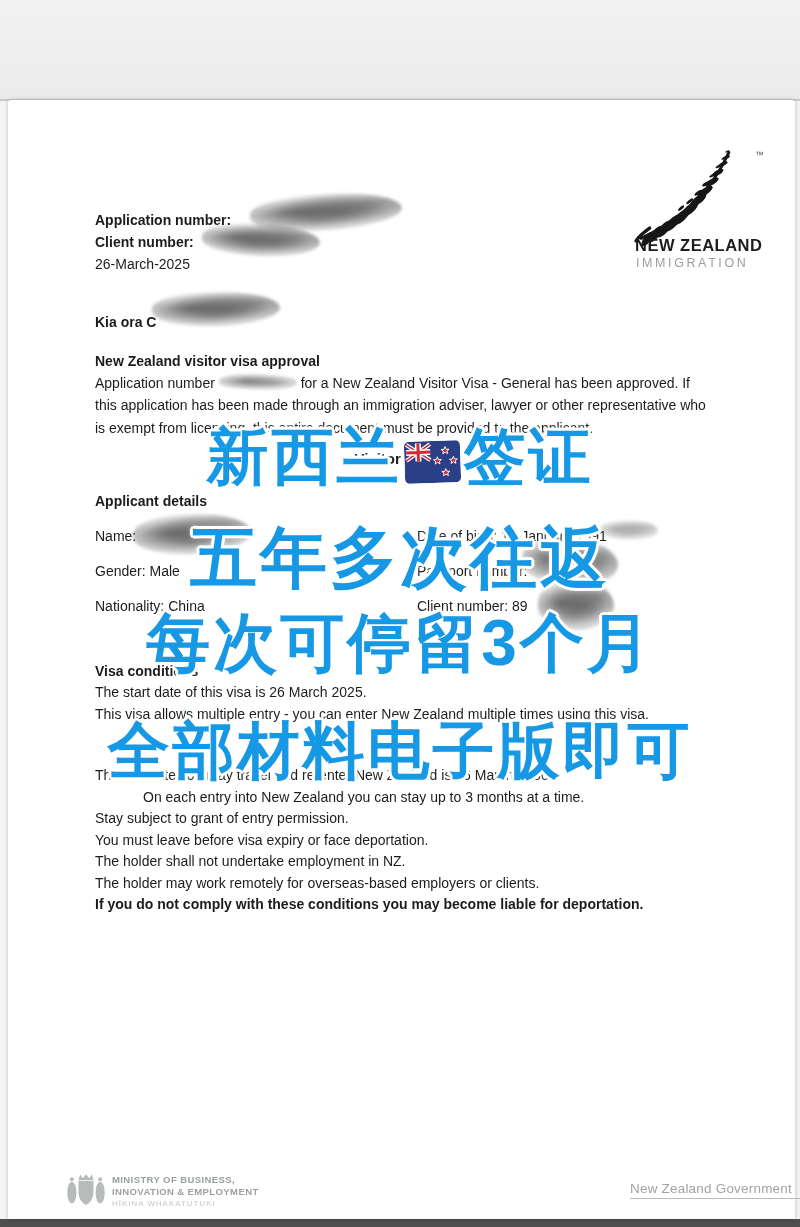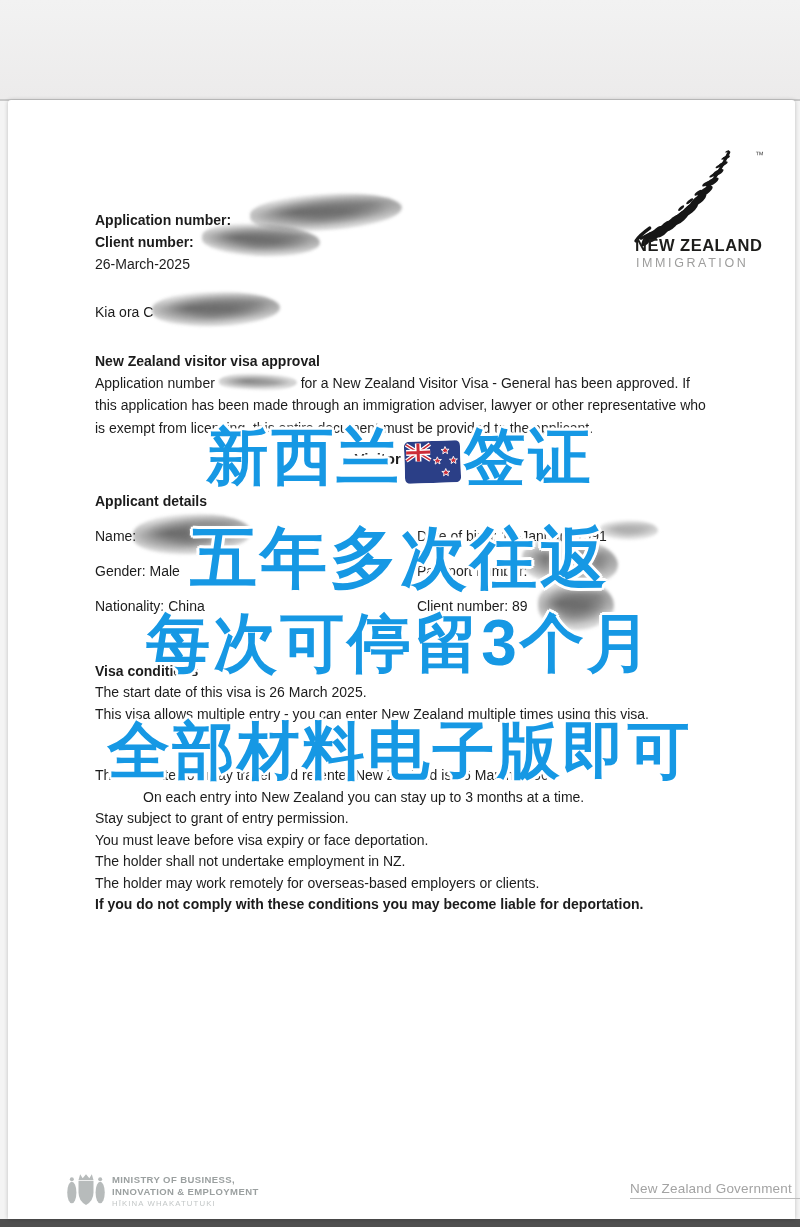--- a/index.html
+++ b/index.html
@@ -108,21 +108,21 @@
           <ellipse cx="111" cy="11" rx="0.9" ry="2.6" transform="rotate(65 111 11)"></ellipse>
         </g>
       </svg>
       <div class="abs logo-brand" style="left:17px;top:98px;">NEW ZEALAND</div>
       <div class="abs logo-division" style="left:18px;top:118px;">IMMIGRATION</div>
     </div>
 
     <div class="abs txt b" style="left:87px;top:110px;">Application number:</div>
     <div class="abs txt b" style="left:87px;top:132px;">Client number:</div>
     <div class="abs txt" style="left:87px;top:154px;">26-March-2025</div>
-    <div class="abs txt" style="left:87px;top:202px;">Kia ora C</div>
+    <div class="abs txt" style="left:87px;top:212px;font-weight:bold;">Kia ora C</div>
 
     <div class="abs txt b" style="left:87px;top:251px;">New Zealand visitor visa approval</div>
     <div class="abs txt para" style="left:87px;top:272px;width:614px;">
       <span>Application number</span>
       <span class="inline-blob"></span>
       <span>for a New Zealand Visitor Visa - General has been approved. If this application has been made through an immigration adviser, lawyer or other representative who is exempt from licensing, this entire document must be provided to the applicant.</span>
     </div>
 
     <div class="abs visa-title" style="left:50%;top:350px;transform:translateX(-58%);">Visitor Visa</div>
 

